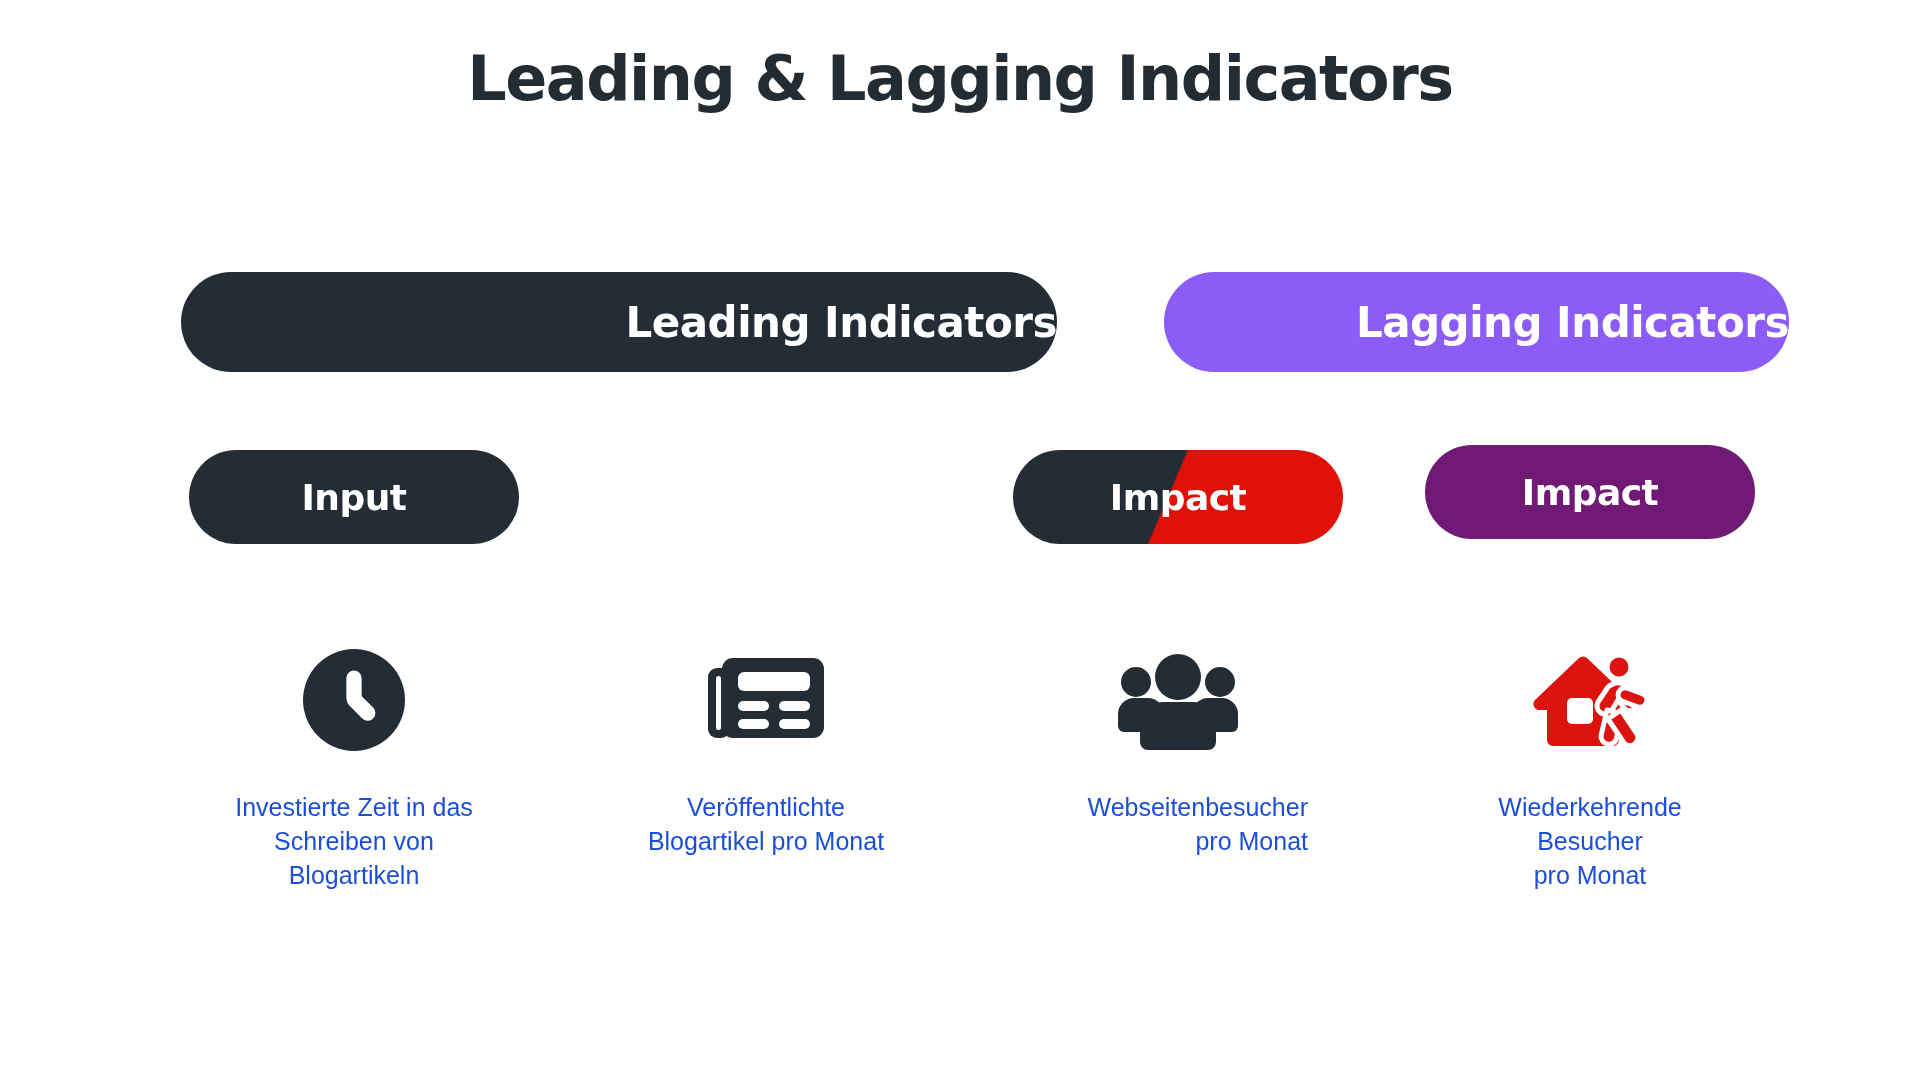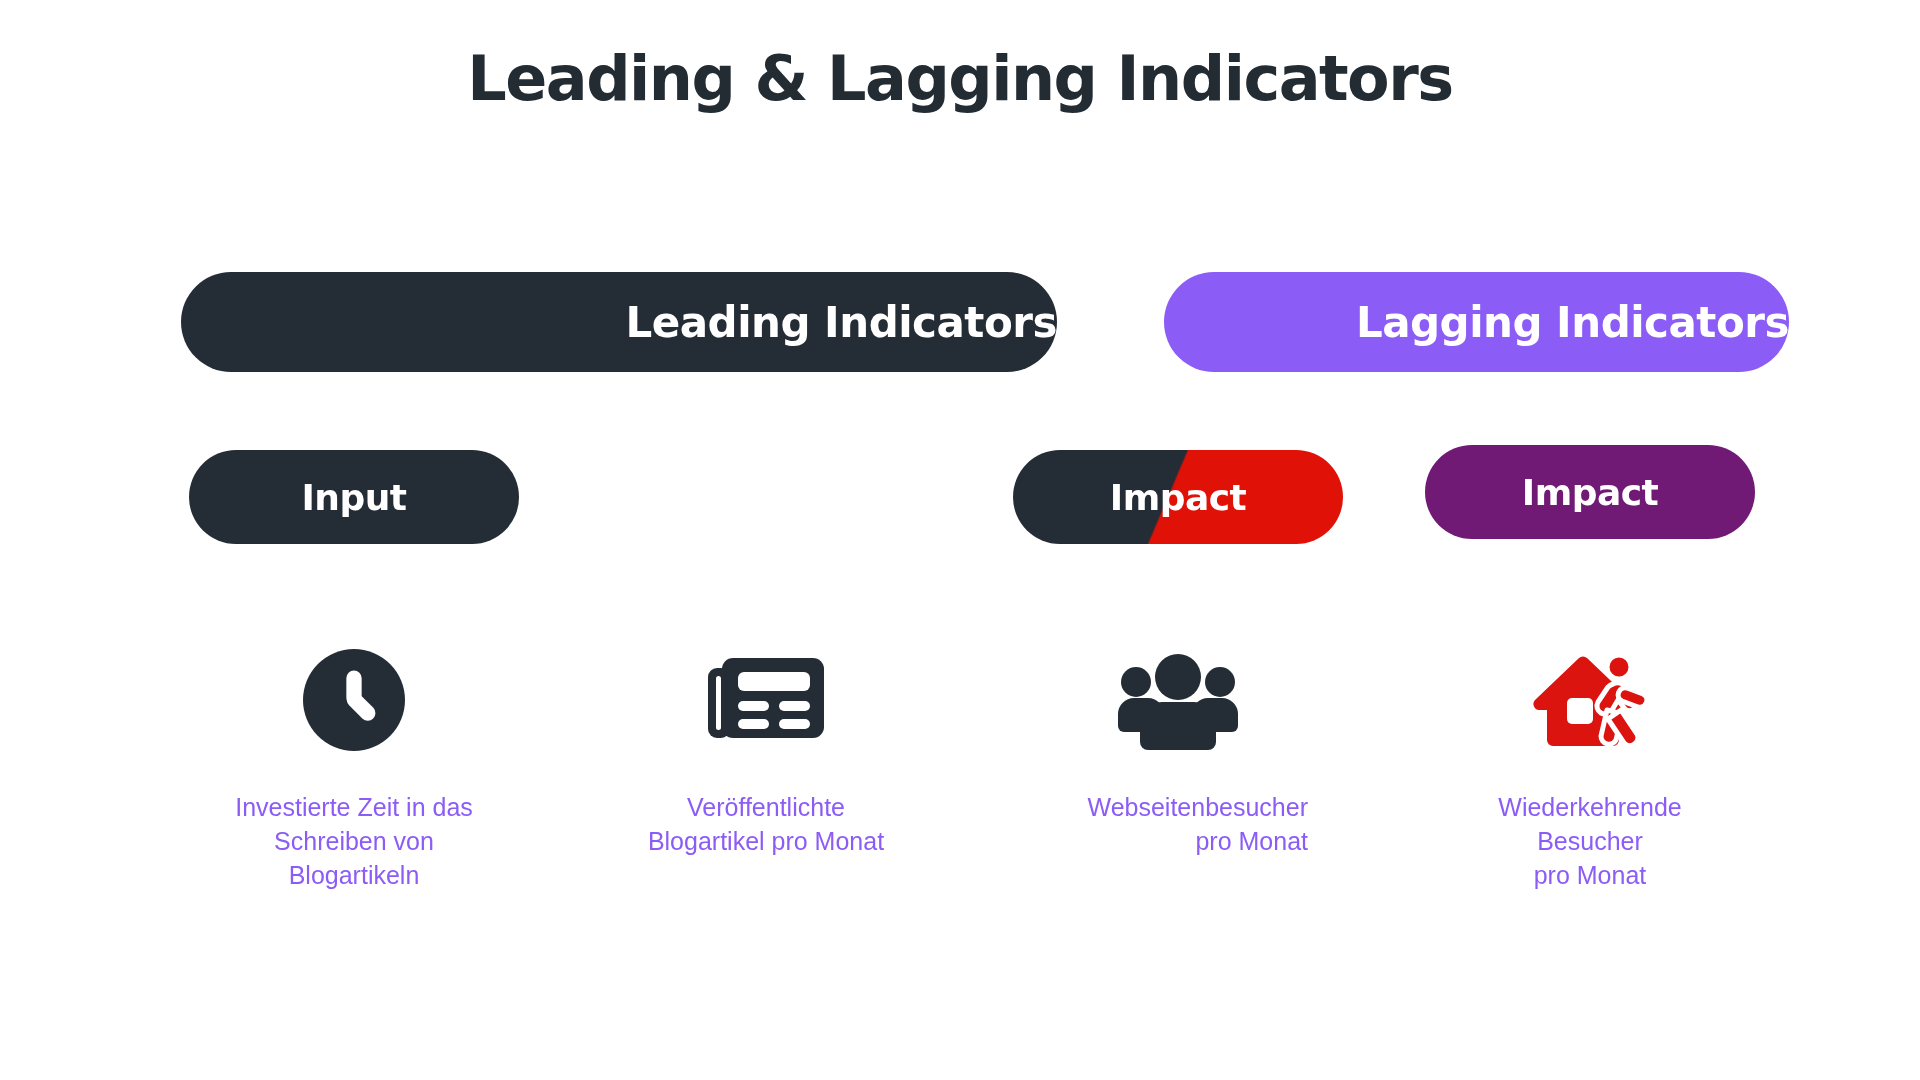--- a/index.html
+++ b/index.html
@@ -137,21 +137,21 @@
     height: 140px;
   }
 
   .caption {
     position: absolute;
     width: 340px;
     text-align: center;
     font-family: "Liberation Sans", sans-serif;
     font-size: 25px;
     line-height: 34px;
-    color: #8b5cf6;
+    color: #1d4ed8;
     white-space: pre-line;
   }
 
   .caption.c1 { left: 184px; }
   .caption.c2 { left: 596px; }
   .caption.c3 { left: 968px; text-align: right; }
   .caption.c4 { left: 1420px; }
 </style>
 </head>
 <body>

